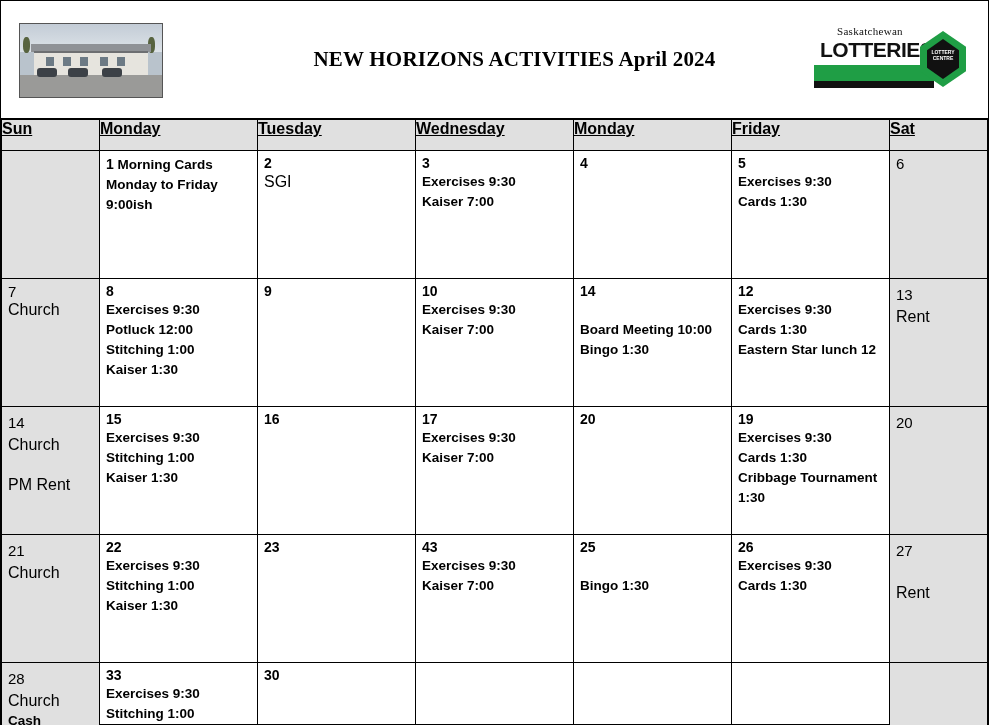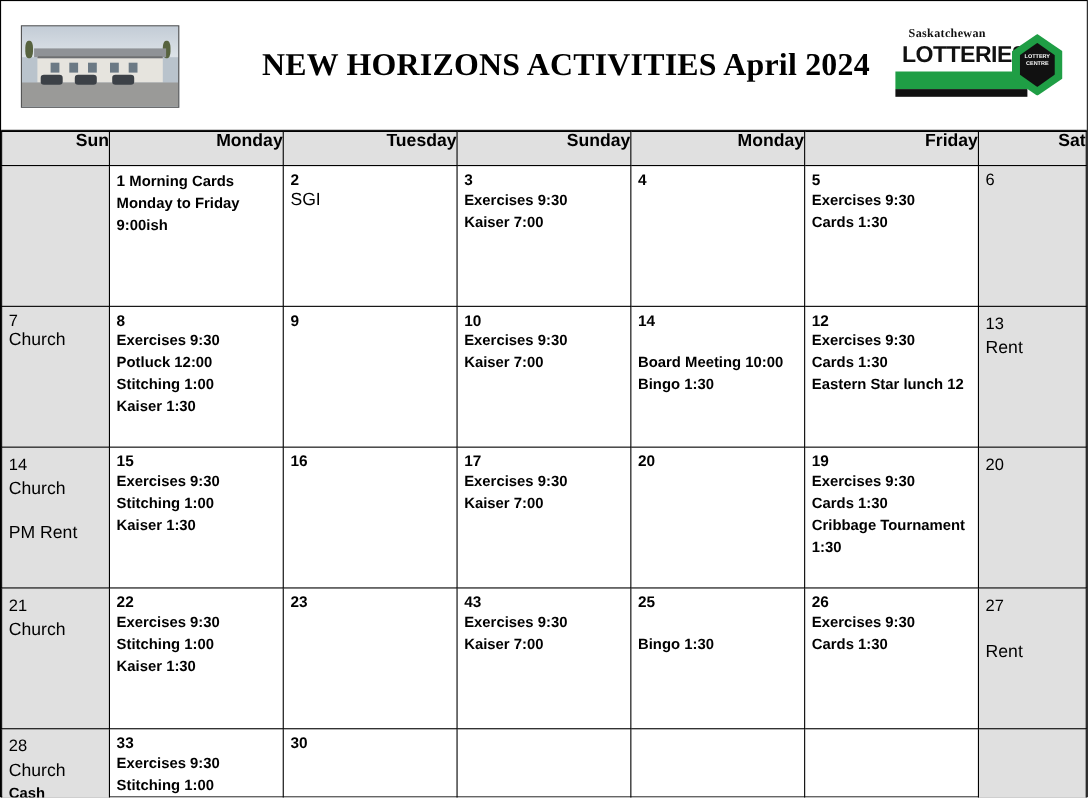--- a/index.html
+++ b/index.html
@@ -59,34 +59,34 @@
   }
   .photo .tree{
     position:absolute;top:18%;width:5%;height:22%;
     background:#57633f;border-radius:40%;
   }
   .title{
     width:100%;
     text-align:center;
     font-family:"Liberation Serif", serif;
     font-weight:bold;
-    font-size:29px;
+    font-size:21px;
     letter-spacing:0.2px;
     padding-left:40px;
     box-sizing:border-box;
   }
   .logo{
     position:absolute;
     right:22px;top:24px;
     width:152px;height:66px;
   }
   .logo .sask{
-    position:absolute;left:12px;top:0;
+    position:absolute;left:23px;top:0;
     font-family:"Liberation Serif", serif;
-    font-weight:bold;font-size:11px;
+    font-weight:normal;font-size:11px;
     letter-spacing:0.3px;
     color:#111;
   }
   .logo .lott{
     position:absolute;left:6px;top:13px;
     font-family:"Liberation Sans", sans-serif;
     font-weight:bold;font-size:21px;
     letter-spacing:-0.5px;
     color:#111;
   }
@@ -126,21 +126,22 @@
   th,td{
     border:1px solid #000;
     vertical-align:top;
     padding:0;
   }
   th{
     height:30px;
     font-size:16px;
     font-weight:bold;
     background:#e0e0e0;
-    text-align:right;
+    text-align:left;
+    text-decoration:underline;
   }
   col.sun{width:98px;}
   col.sat{width:98px;}
   col.wk{width:auto;}
   td{
     height:119px;
     padding:4px 6px 4px 6px;
   }
   td.shaded{background:#e0e0e0;}
   td.tall{height:110px;}
@@ -223,21 +224,21 @@
         <col class="wk">
         <col class="wk">
         <col class="wk">
         <col class="sat">
     </colgroup>
     <thead>
       <tr>
         <th>Sun</th>
         <th>Monday</th>
         <th>Tuesday</th>
-        <th>Sunday</th>
+        <th>Wednesday</th>
         <th>Monday</th>
         <th>Friday</th>
         <th>Sat</th>
       </tr>
     </thead>
     <tbody>
 
       <tr>
         <td class="shaded">
           <div class="daynum light"></div>

